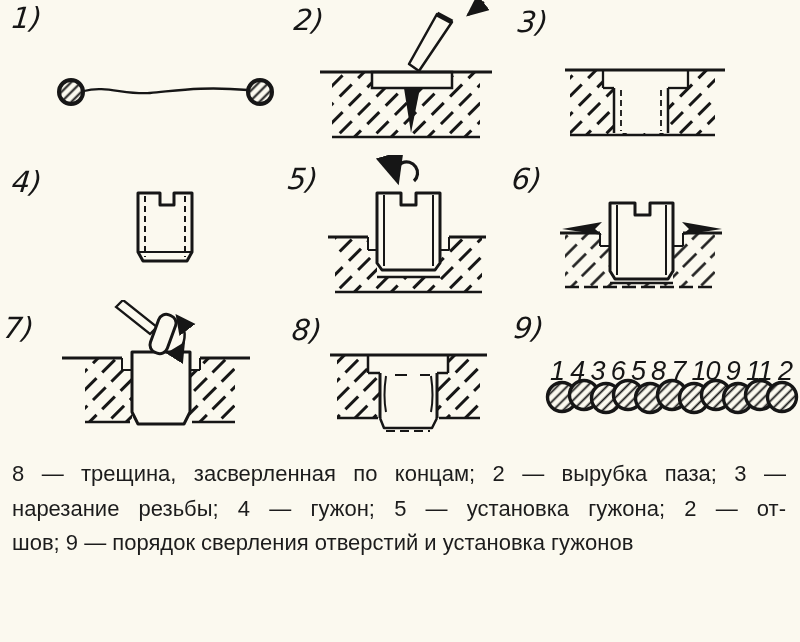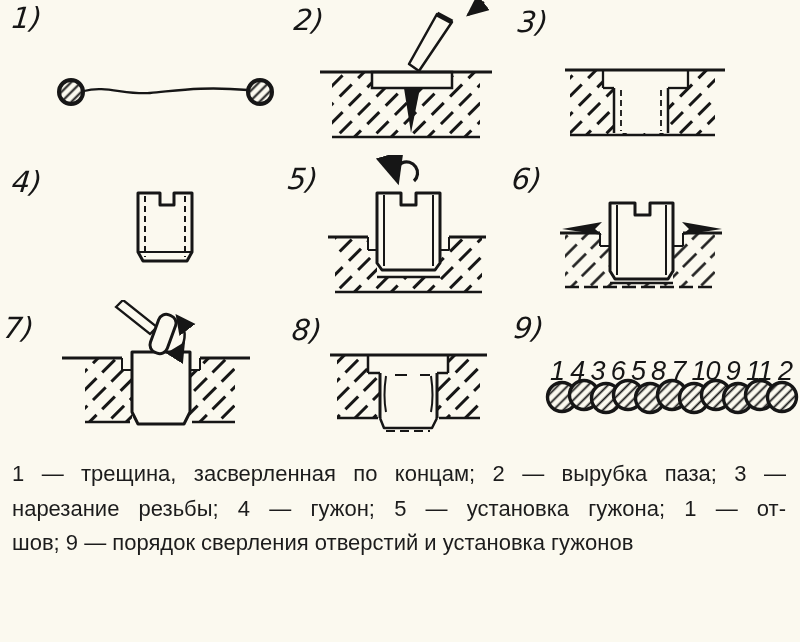--- a/index.html
+++ b/index.html
@@ -232,19 +232,19 @@
         <circle cx="250" cy="95" r="14.5" fill="#fbf9ef" stroke="none"></circle>
           <circle cx="250" cy="95" r="14.5" fill="url(#f9)"></circle>
         <circle cx="272" cy="97" r="14.5" fill="#fbf9ef" stroke="none"></circle>
           <circle cx="272" cy="97" r="14.5" fill="url(#f9)"></circle>
       </g>
     </svg>
   </section>
 
   <figcaption class="caption">
     <div class="cap-body">
-      <div class="cap-line just">1 — трещина, засверленная по концам; 2 — вырубка паза; 3 —</div>
-      <div class="cap-line just">нарезание резьбы; 4 — гужон; 5 — установка гужона; 1 — от-</div>
+      <div class="cap-line just">8 — трещина, засверленная по концам; 2 — вырубка паза; 3 —</div>
+      <div class="cap-line just">нарезание резьбы; 4 — гужон; 5 — установка гужона; 2 — от-</div>
       <div class="cap-line">шов; 9 — порядок сверления отверстий и установка гужонов</div>
     </div>
   </figcaption>
 
 </div>
 
 </body></html>

